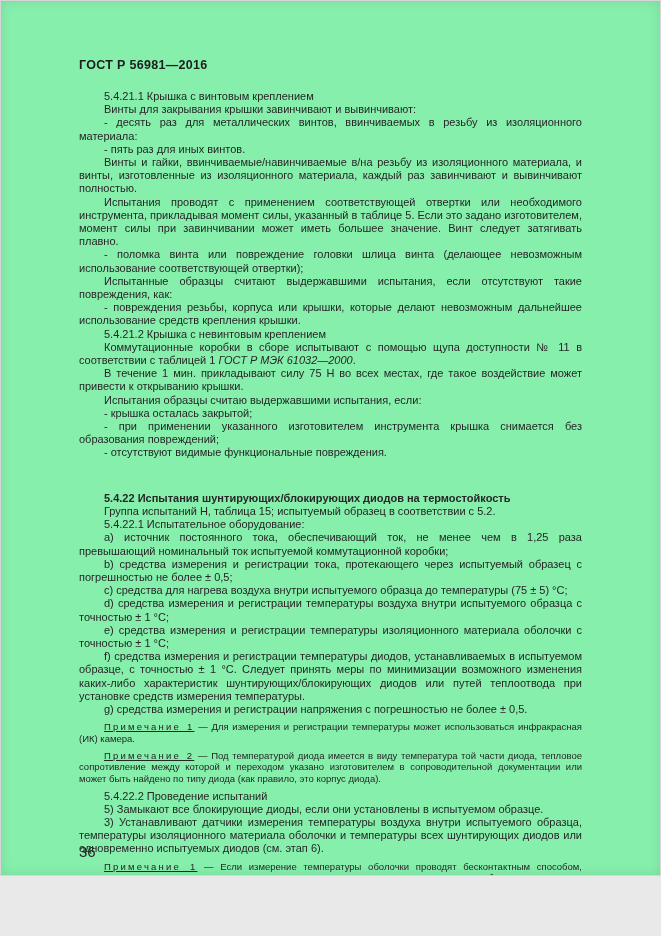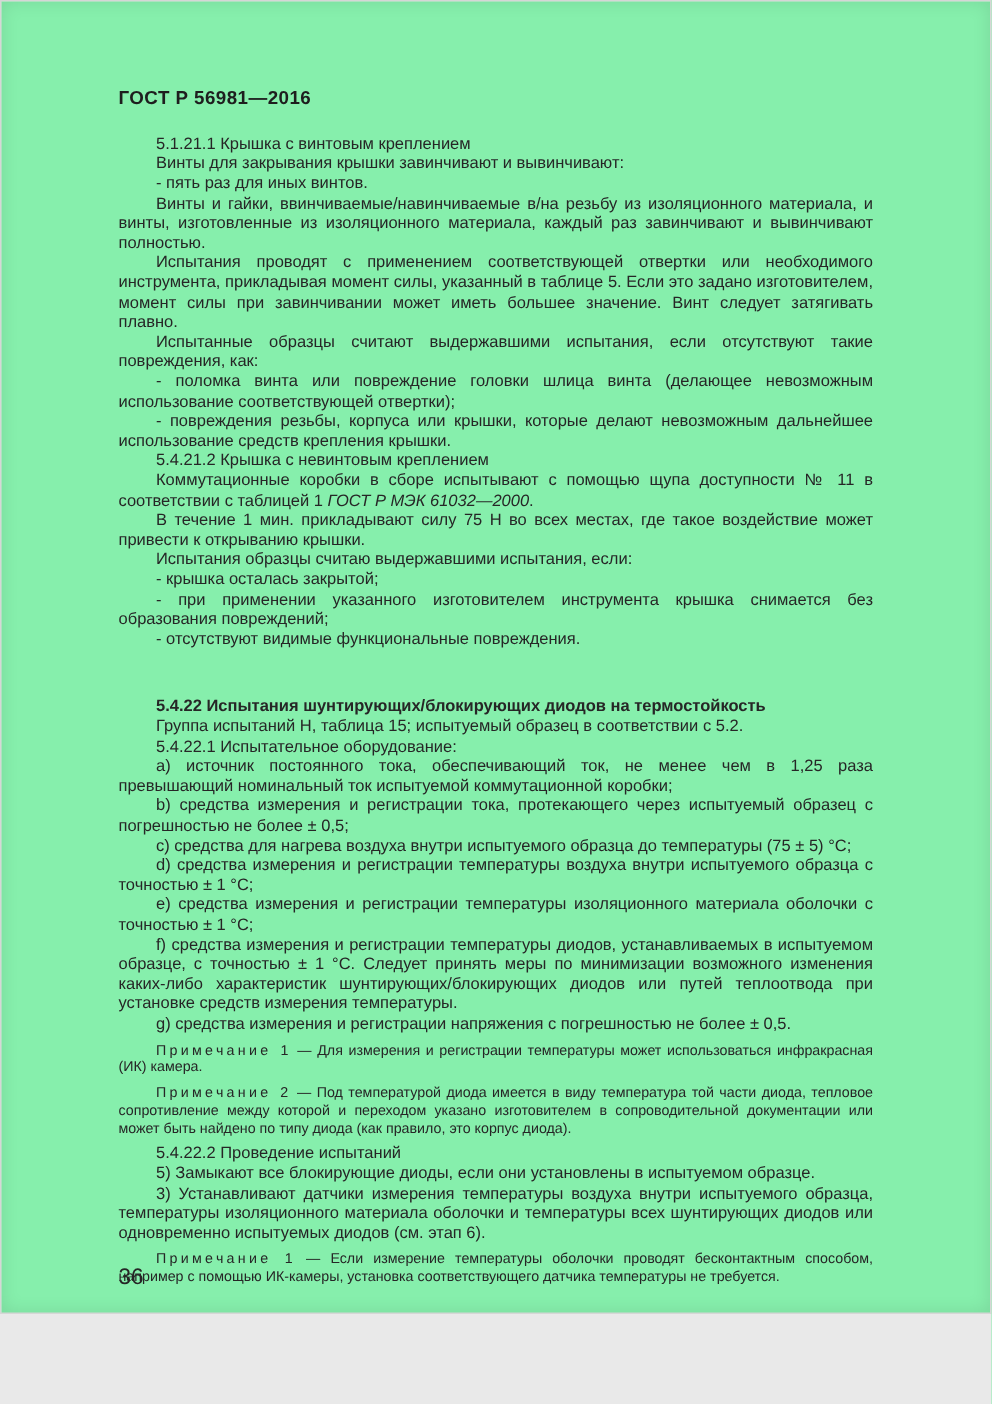--- a/index.html
+++ b/index.html
@@ -41,47 +41,48 @@
   .doc-body p {
     margin: 0;
     text-indent: 25px;
   }
   .doc-body p.bold { font-weight: bold; margin-top: 32px; }
   .doc-body p.note {
     font-size: 9.5px;
     line-height: 11.7px;
     margin: 5px 0;
   }
-  .note-label { letter-spacing: 2.2px; }
+  .note-label { letter-spacing: 2.2px; text-decoration: underline; }
   .ref-italic { font-style: italic; }
   .page-number {
     position: absolute;
     left: 78px;
     top: 842px;
     font-size: 15px;
     color: #262626;
   }
 </style>
 </head>
 <body>
 
 <div class="page">
 
   <div class="doc-header">
     <span>ГОСТ Р 56981—2016</span>
   </div>
 
   <div class="doc-body">
-    <p>5.1.21.1 Крышка с винтовым креплением</p>
+    <p>5.4.21.1 Крышка с винтовым креплением</p>
     <p>Винты для закрывания крышки завинчивают и вывинчивают:</p>
+    <p>- десять раз для металлических винтов, ввинчиваемых в резьбу из изоляционного материала:</p>
     <p>- пять раз для иных винтов.</p>
     <p>Винты и гайки, ввинчиваемые/навинчиваемые в/на резьбу из изоляционного материала, и винты, изготовленные из изоляционного материала, каждый раз завинчивают и вывинчивают полностью.</p>
     <p>Испытания проводят с применением соответствующей отвертки или необходимого инструмента, прикладывая момент силы, указанный в таблице 5. Если это задано изготовителем, момент силы при завинчивании может иметь большее значение. Винт следует затягивать плавно.</p>
+    <p>- поломка винта или повреждение головки шлица винта (делающее невозможным использование соответствующей отвертки);</p>
     <p>Испытанные образцы считают выдержавшими испытания, если отсутствуют такие повреждения, как:</p>
-    <p>- поломка винта или повреждение головки шлица винта (делающее невозможным использование соответствующей отвертки);</p>
     <p>- повреждения резьбы, корпуса или крышки, которые делают невозможным дальнейшее использование средств крепления крышки.</p>
     <p>5.4.21.2 Крышка с невинтовым креплением</p>
     <p><span>Коммутационные коробки в сборе испытывают с помощью щупа доступности № 11 в соответствии с таблицей 1 </span><span class="ref-italic">ГОСТ Р МЭК 61032—2000</span><span>.</span></p>
     <p>В течение 1 мин. прикладывают силу 75 Н во всех местах, где такое воздействие может привести к открыванию крышки.</p>
     <p>Испытания образцы считаю выдержавшими испытания, если:</p>
     <p>- крышка осталась закрытой;</p>
     <p>- при применении указанного изготовителем инструмента крышка снимается без образования повреждений;</p>
     <p>- отсутствуют видимые функциональные повреждения.</p>
     <p class="bold">5.4.22 Испытания шунтирующих/блокирующих диодов на термостойкость</p>
     <p>Группа испытаний Н, таблица 15; испытуемый образец в соответствии с 5.2.</p>

